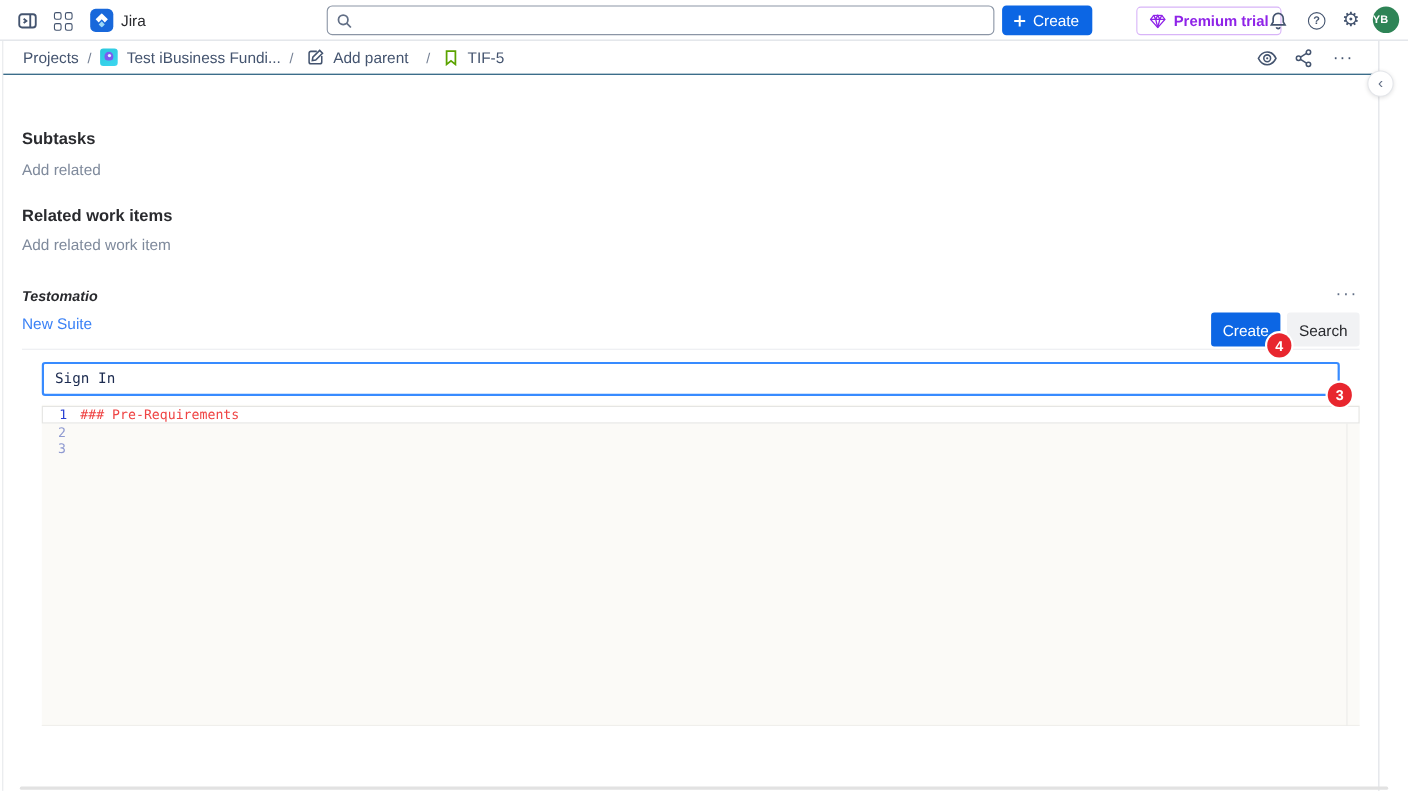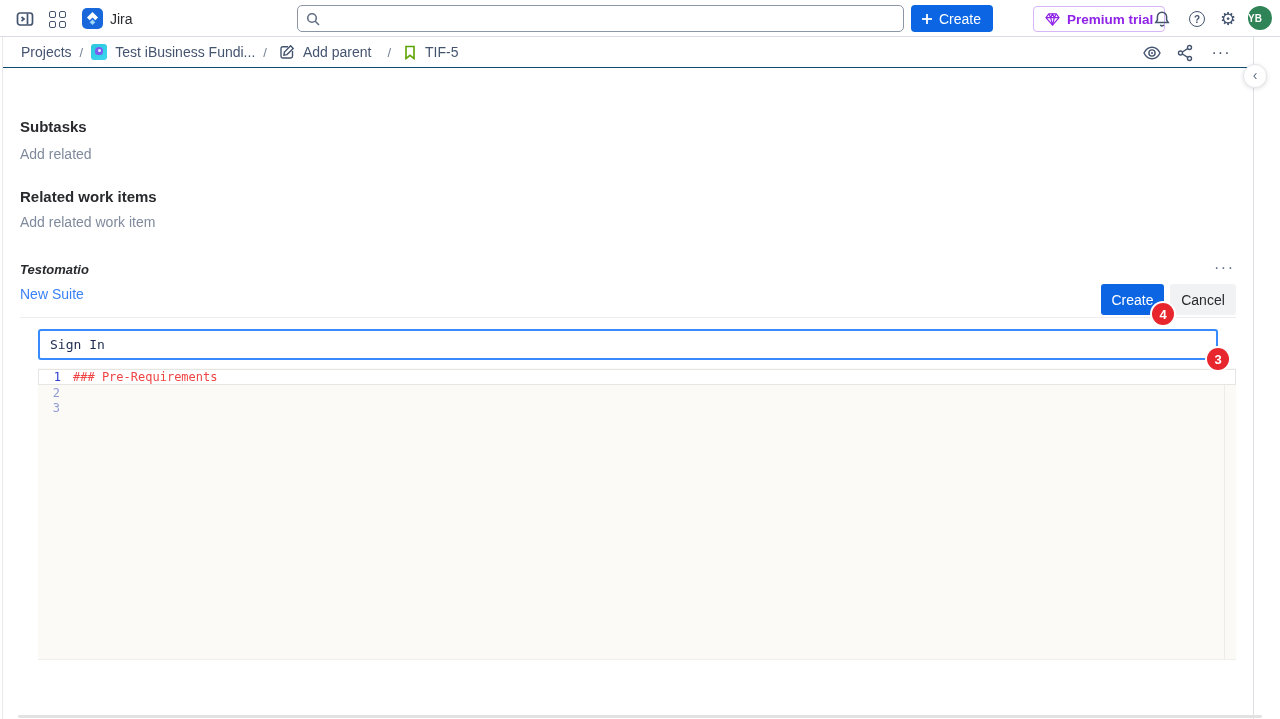--- a/index.html
+++ b/index.html
@@ -231,21 +231,21 @@
 <div class="h-section" style="top:188px;">Related work items</div>
 <div class="placeholder-link" style="top:214px;">Add related work item</div>
 
 <div class="h-sub" style="top:262px;">Testomatio</div>
 <div class="plain-text" style="top:286px;">New Suite</div>
 <div class="testo-more">···</div>
 
 <div class="divider"></div>
 
 <button class="btn-create2">Create</button>
-<button class="btn-cancel">Cancel</button>
+<button class="btn-cancel">Search</button>
 
 <input class="suite-input" type="text" value="Sign In" style="">
 
 <div class="badge badge-4">4</div>
 <div class="badge badge-3">3</div>
 
 <div class="editor">
   <div class="vline"></div>
 
   <div class="ed-row active" style="top:1px;">

